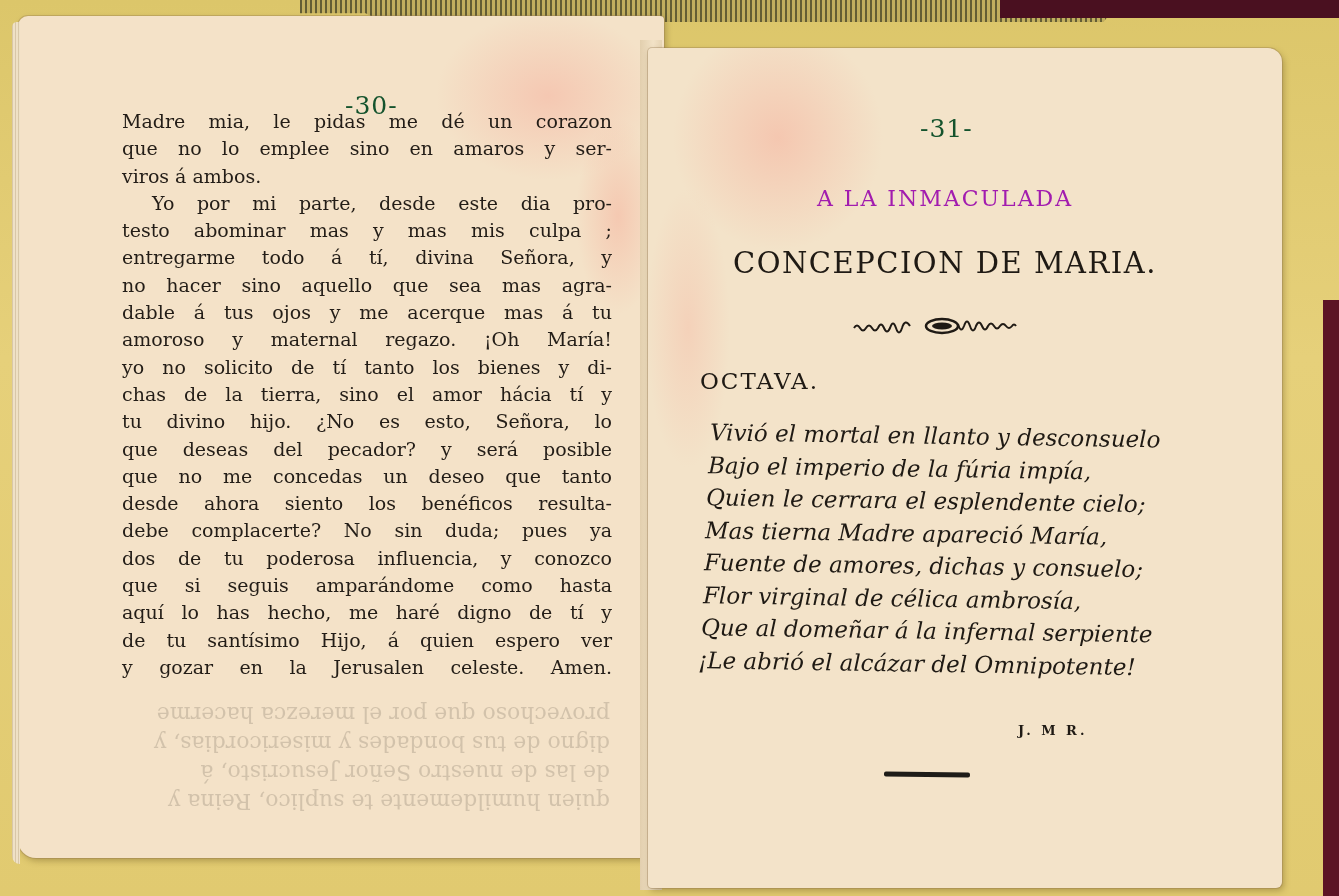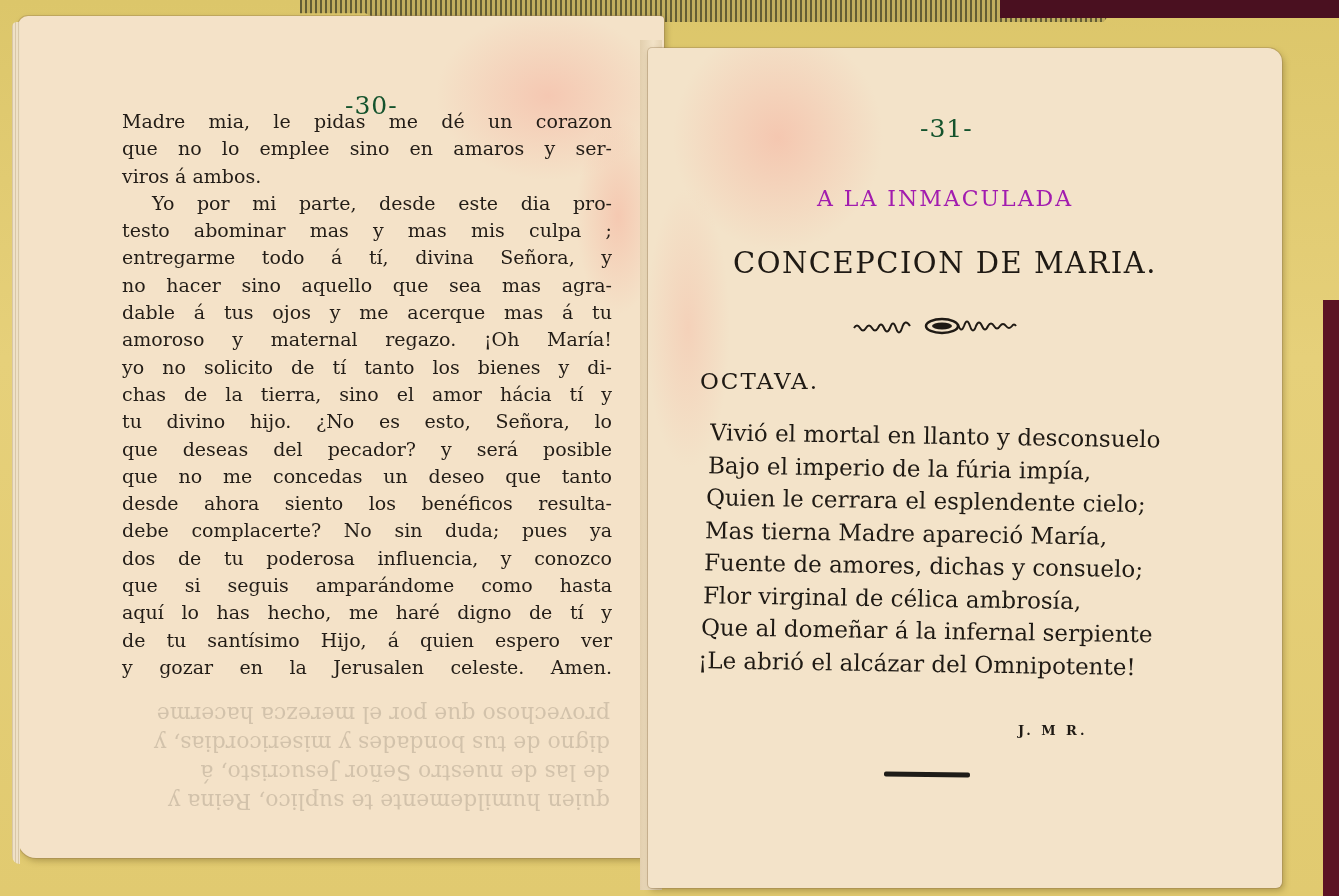--- a/index.html
+++ b/index.html
@@ -25,21 +25,21 @@
   .body-text{position:absolute;left:122px;top:108px;width:490px;font-size:19px;line-height:27.3px;color:#231d17;}
   .body-text p{margin:0;text-align:justify;text-align-last:justify;}
   .body-text p.last{text-align-last:auto;}
   .body-text .indent{text-indent:30px;}
   .bleed{position:absolute;left:130px;top:700px;width:480px;font-size:22px;line-height:29px;color:rgba(90,80,70,.22);
          transform:scale(-1,-1);text-align:justify;}
   .title1{position:absolute;left:700px;width:490px;top:186px;text-align:center;font-size:22px;letter-spacing:2px;color:#a21caf;}
   .title2{position:absolute;left:700px;width:490px;top:246px;text-align:center;font-size:29px;letter-spacing:1.5px;color:#1f1a14;}
   .ornament{position:absolute;left:852px;top:314px;width:180px;height:24px;}
   .octava{position:absolute;left:700px;width:490px;top:368px;text-align:left;font-size:23px;letter-spacing:2px;color:#1f1a14;}
-  .poem{position:absolute;left:700px;top:420px;width:480px;font-size:23px;line-height:32.5px;color:#1f1a14;}
+  .poem{position:absolute;left:700px;top:420px;width:480px;font-size:23px;line-height:32.5px;color:#1f1a14;font-style:italic;}
   .poem div{white-space:nowrap;}
   .signature{position:absolute;left:1018px;top:723px;font-size:13px;letter-spacing:3px;color:#1f1a14;font-weight:bold;}
   .rule{position:absolute;left:884px;top:772px;width:86px;height:5px;background:#1e1c18;border-radius:2px;transform:rotate(.6deg);}
 </style>
 </head>
 <body>
 
 <div class="cover"></div>
 <div class="engr"></div>
 <div class="maroon"></div>

